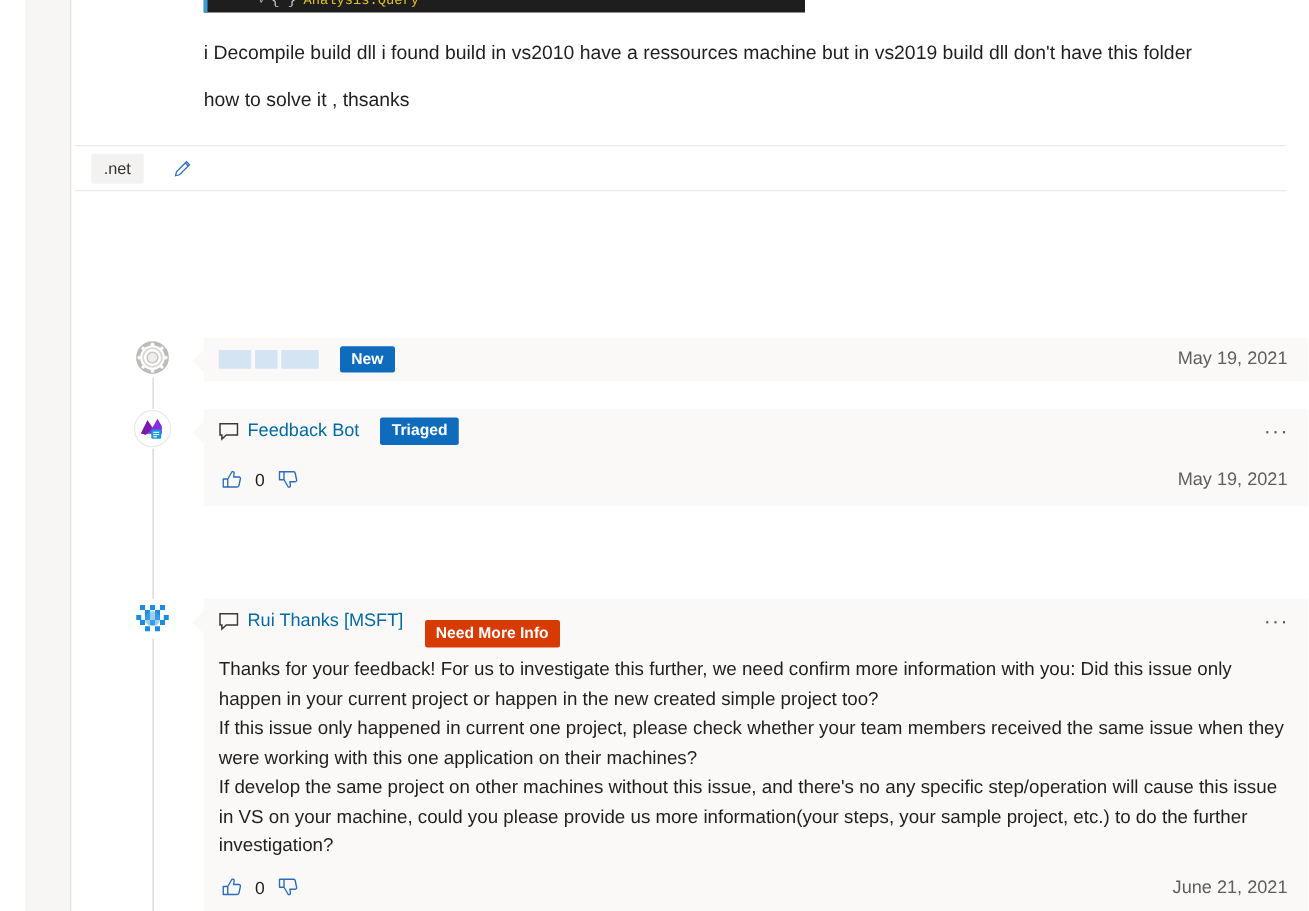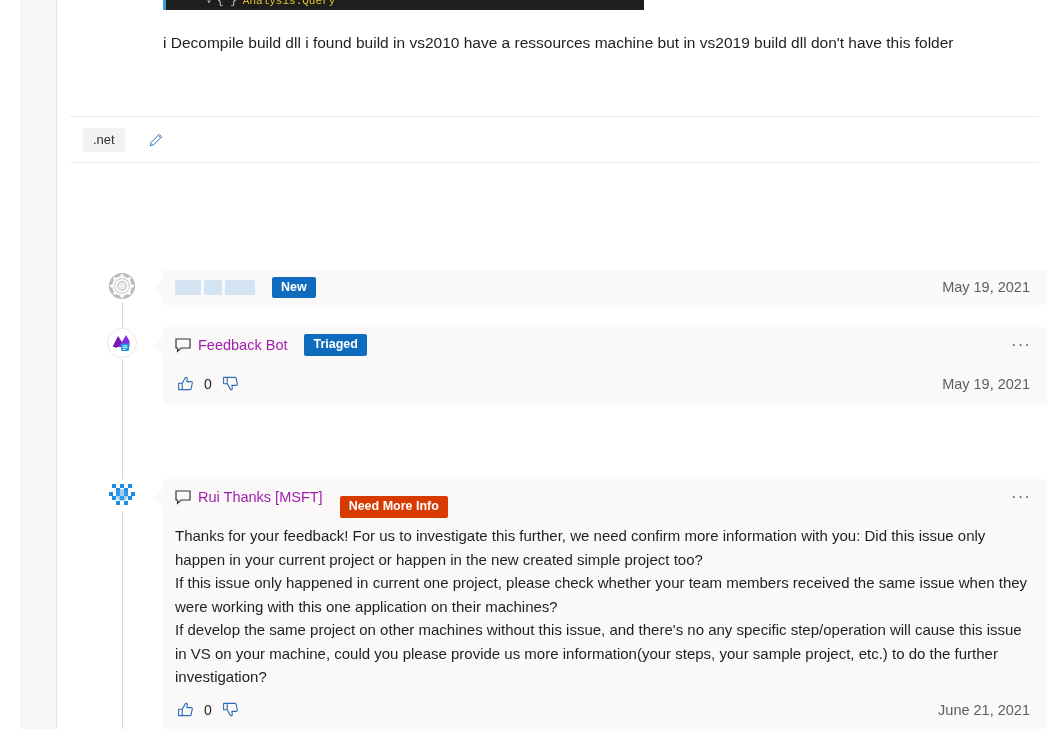--- a/index.html
+++ b/index.html
@@ -66,22 +66,22 @@
     font-size: 15.5px;
     line-height: 22px;
     color: #201f1e;
   }
   #q-line-1 { top: 32px; }
   #q-line-2 { top: 70px; }
 
   
   #tags-bar {
     position: absolute;
-    left: 12px; top: 116px;
-    width: 969px; height: 47px;
+    left: 2px; top: 116px;
+    width: 969px; height: 37px;
     border-top: 1px solid #edebe9;
     border-bottom: 1px solid #edebe9;
     display: flex; align-items: center;
     padding-left: 13px;
   }
   .tag-chip {
     background: #f3f2f1;
     color: #323130;
     font-size: 13px;
     padding: 5px 10px 6px 10px;
@@ -177,21 +177,21 @@
     padding: 0 12px 0 12px;
     position: relative;
     text-align: right;
   }
   .comment-icon {
     margin-right: 7px;
     display: flex; align-items: center;
   }
   .author-name {
     font-size: 14.5px;
-    color: #a21caf;
+    color: #0369a1;
     cursor: pointer;
     margin-right: 17px;
     white-space: nowrap;
   }
   .badge {
     font-size: 12.5px;
     font-weight: bold;
     color: #ffffff;
     border-radius: 2px;
     padding: 4px 9px 5px 9px;
@@ -271,20 +271,21 @@
 
   <div class="code-strip">
     <div class="code-inner">
       <span class="code-chevron">˅</span>
       <span class="code-brace">{ }</span>
       <span class="code-name">Analysis.Query</span>
     </div>
   </div>
 
   <div class="q-body" id="q-line-1">i Decompile build dll i found build in vs2010 have a ressources machine but in vs2019 build dll don't have this folder</div>
+  <div class="q-body" id="q-line-2">how to solve it ,  thsanks</div>
 
   <div id="tags-bar">
     <span class="tag-chip">.net</span>
     <span class="edit-tag-btn">
       <svg width="16" height="16" viewBox="0 0 16 16" fill="none" aria-hidden="true">
         <path d="M11.2 2.4 L13.6 4.8 L5.6 12.8 L2.4 13.6 L3.2 10.4 Z" stroke="#2b6cb8" stroke-width="1" fill="none"></path>
         <path d="M10.2 3.4 L12.6 5.8" stroke="#2b6cb8" stroke-width="1"></path>
       </svg>
     </span>
   </div>

